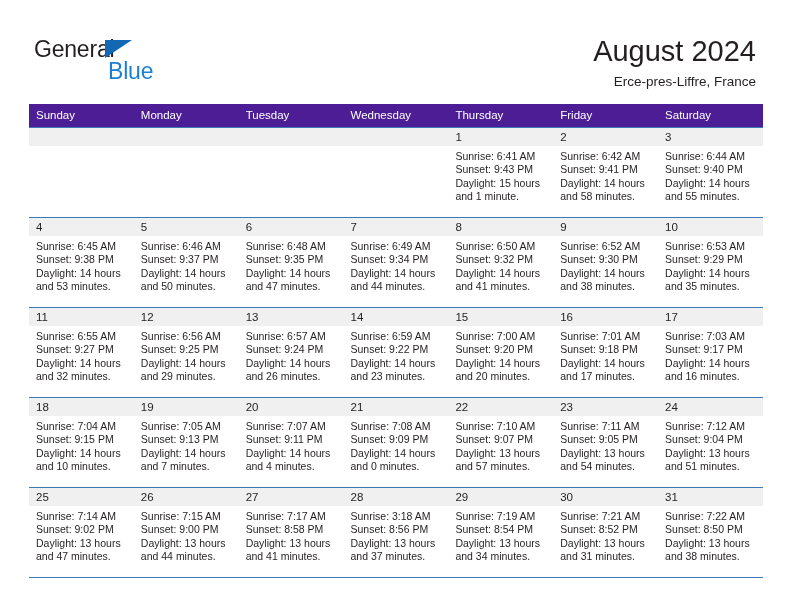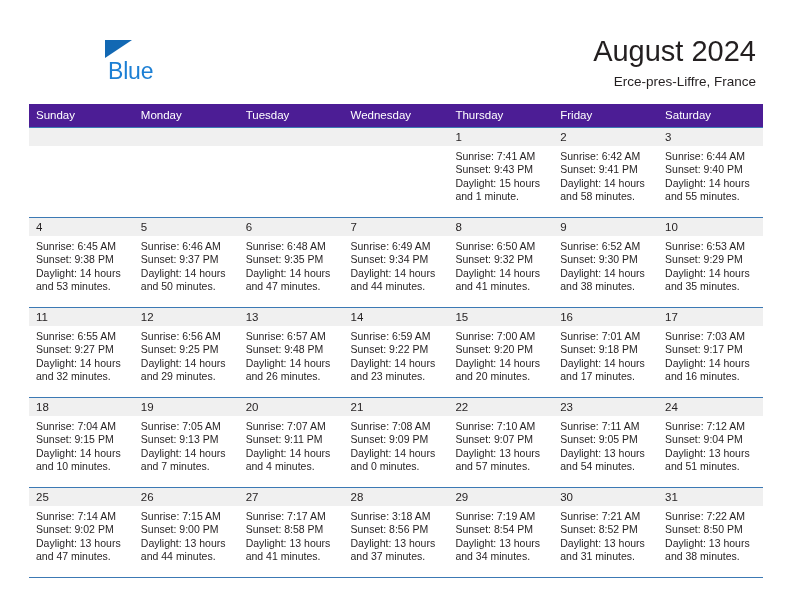--- a/index.html
+++ b/index.html
@@ -145,20 +145,21 @@
   }
 </style>
 </head>
 <body>
 
 <div class="page">
 
   <div class="top">
 
     <div class="logo">
+      <span class="logo-general">General</span>
       <span class="logo-tri"></span>
       <span class="logo-blue">Blue</span>
     </div>
 
     <div class="title-wrap">
       <div class="cal-title">August 2024</div>
       <div class="cal-subtitle">Erce-pres-Liffre, France</div>
     </div>
 
   </div>
@@ -194,21 +195,21 @@
           </td>
           <td>
             <div class="cell empty">
               <div class="daynum-band"></div>
             </div>
           </td>
           <td>
             <div class="cell">
               <div class="daynum-band">1</div>
               <div class="cell-body">
-                <div>Sunrise: 7:41 AM</div>
+                <div>Sunrise: 6:41 AM</div>
                 <div>Sunset: 9:43 PM</div>
                 <div>Daylight: 15 hours</div>
                 <div>and 1 minute.</div>
               </div>
             </div>
           </td>
           <td>
             <div class="cell">
               <div class="daynum-band">2</div>
               <div class="cell-body">
@@ -331,21 +332,21 @@
                 <div>Daylight: 14 hours</div>
                 <div>and 29 minutes.</div>
               </div>
             </div>
           </td>
           <td>
             <div class="cell">
               <div class="daynum-band">13</div>
               <div class="cell-body">
                 <div>Sunrise: 6:57 AM</div>
-                <div>Sunset: 9:48 PM</div>
+                <div>Sunset: 9:24 PM</div>
                 <div>Daylight: 14 hours</div>
                 <div>and 26 minutes.</div>
               </div>
             </div>
           </td>
           <td>
             <div class="cell">
               <div class="daynum-band">14</div>
               <div class="cell-body">
                 <div>Sunrise: 6:59 AM</div>

